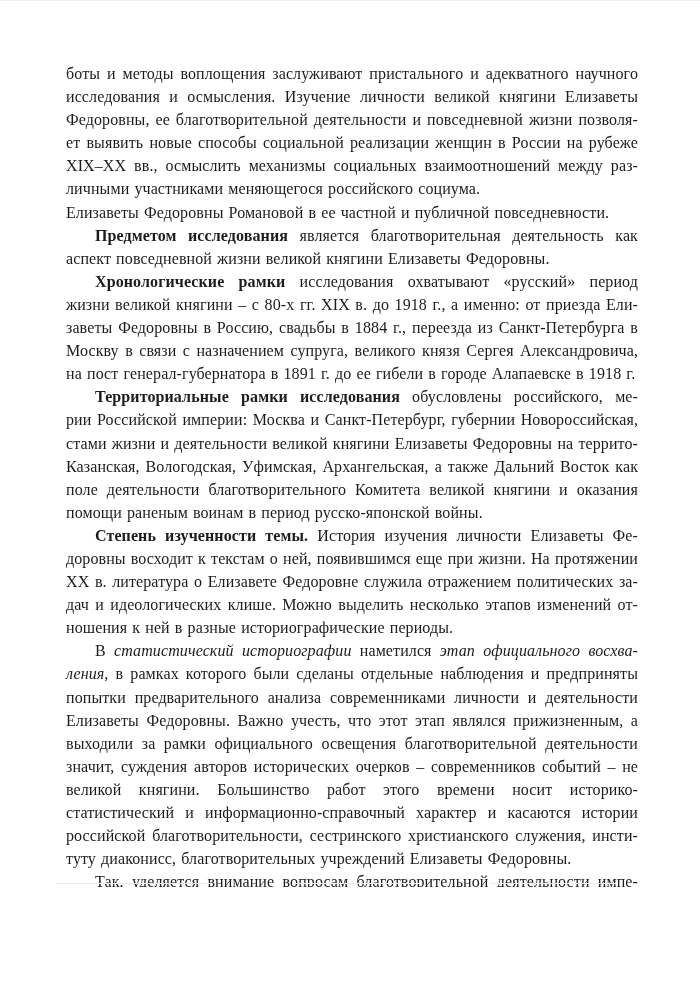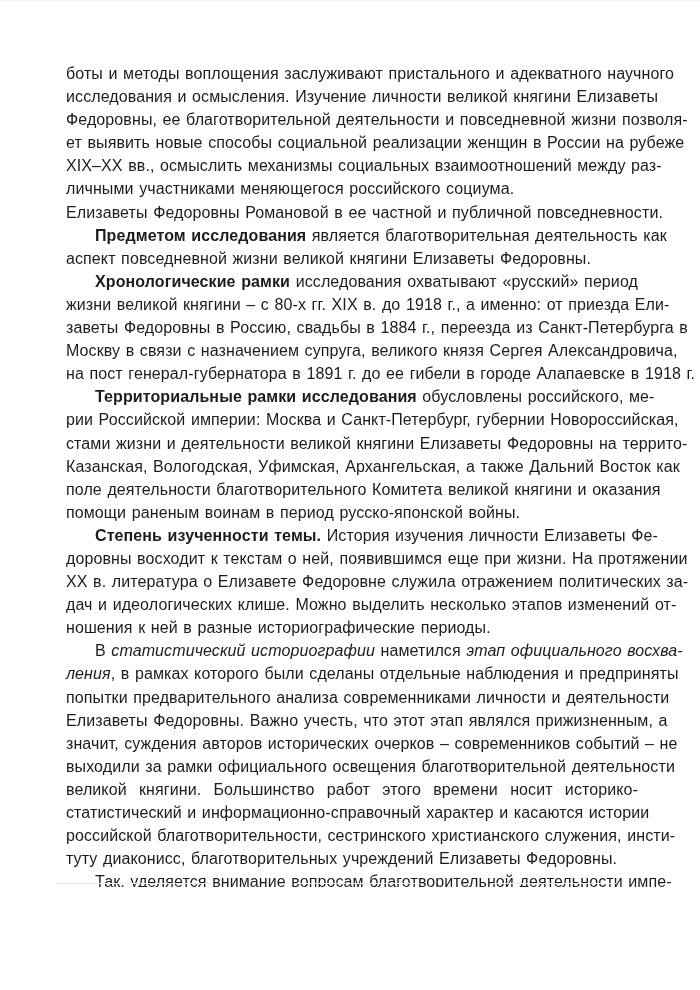--- a/index.html
+++ b/index.html
@@ -6,21 +6,21 @@
     margin: 0;
     padding: 0;
     background: #ffffff;
   }
   .page {
     position: relative;
     width: 700px;
     height: 887px;
     background: #ffffff;
     overflow: hidden;
-    font-family: Liberation Sans, sans-serif;
+    font-family: Liberation Serif, serif;
     color: #1c1c1c;
   }
   
   .page::before {
     content: "";
     position: absolute;
     left: 0; top: 0; right: 0;
     height: 1px;
     background: #f0f1f1;
   }
@@ -94,22 +94,22 @@
       <div class="line endline"><span>помощи раненым воинам в период русско-японской войны.</span></div>
       <div class="line indent"><span class="b">Степень изученности темы.</span><span> История изучения личности Елизаветы Фе-</span></div>
       <div class="line"><span>доровны восходит к текстам о ней, появившимся еще при жизни. На протяжении</span></div>
       <div class="line"><span>XX в. литература о Елизавете Федоровне служила отражением политических за-</span></div>
       <div class="line"><span>дач и идеологических клише. Можно выделить несколько этапов изменений от-</span></div>
       <div class="line endline"><span>ношения к ней в разные историографические периоды.</span></div>
       <div class="line indent"><span>В </span><span class="i">статистический историографии</span><span> наметился </span><span class="i">этап официального восхва-</span></div>
       <div class="line"><span class="i">ления</span><span>, в рамках которого были сделаны отдельные наблюдения и предприняты</span></div>
       <div class="line"><span>попытки предварительного анализа современниками личности и деятельности</span></div>
       <div class="line"><span>Елизаветы Федоровны. Важно учесть, что этот этап являлся прижизненным, а</span></div>
+      <div class="line"><span>выходили за рамки официального освещения благотворительной деятельности</span></div>
       <div class="line"><span>значит, суждения авторов исторических очерков – современников событий – не</span></div>
-      <div class="line"><span>выходили за рамки официального освещения благотворительной деятельности</span></div>
       <div class="line"><span>великой княгини. Большинство работ этого времени носит историко-</span></div>
       <div class="line"><span>статистический и информационно-справочный характер и касаются истории</span></div>
       <div class="line"><span>российской благотворительности, сестринского христианского служения, инсти-</span></div>
       <div class="line endline"><span>туту диаконисс, благотворительных учреждений Елизаветы Федоровны.</span></div>
       <div class="line indent"><span>Так, уделяется внимание вопросам благотворительной деятельности импе-</span></div>
       <div class="line"><span>раторских обществ и сестер милосердия (Е.Д. Максимов, П.И. Георгиевский,</span></div>
     </div>
   <div class="page-number">4</div>
 </div>
 

